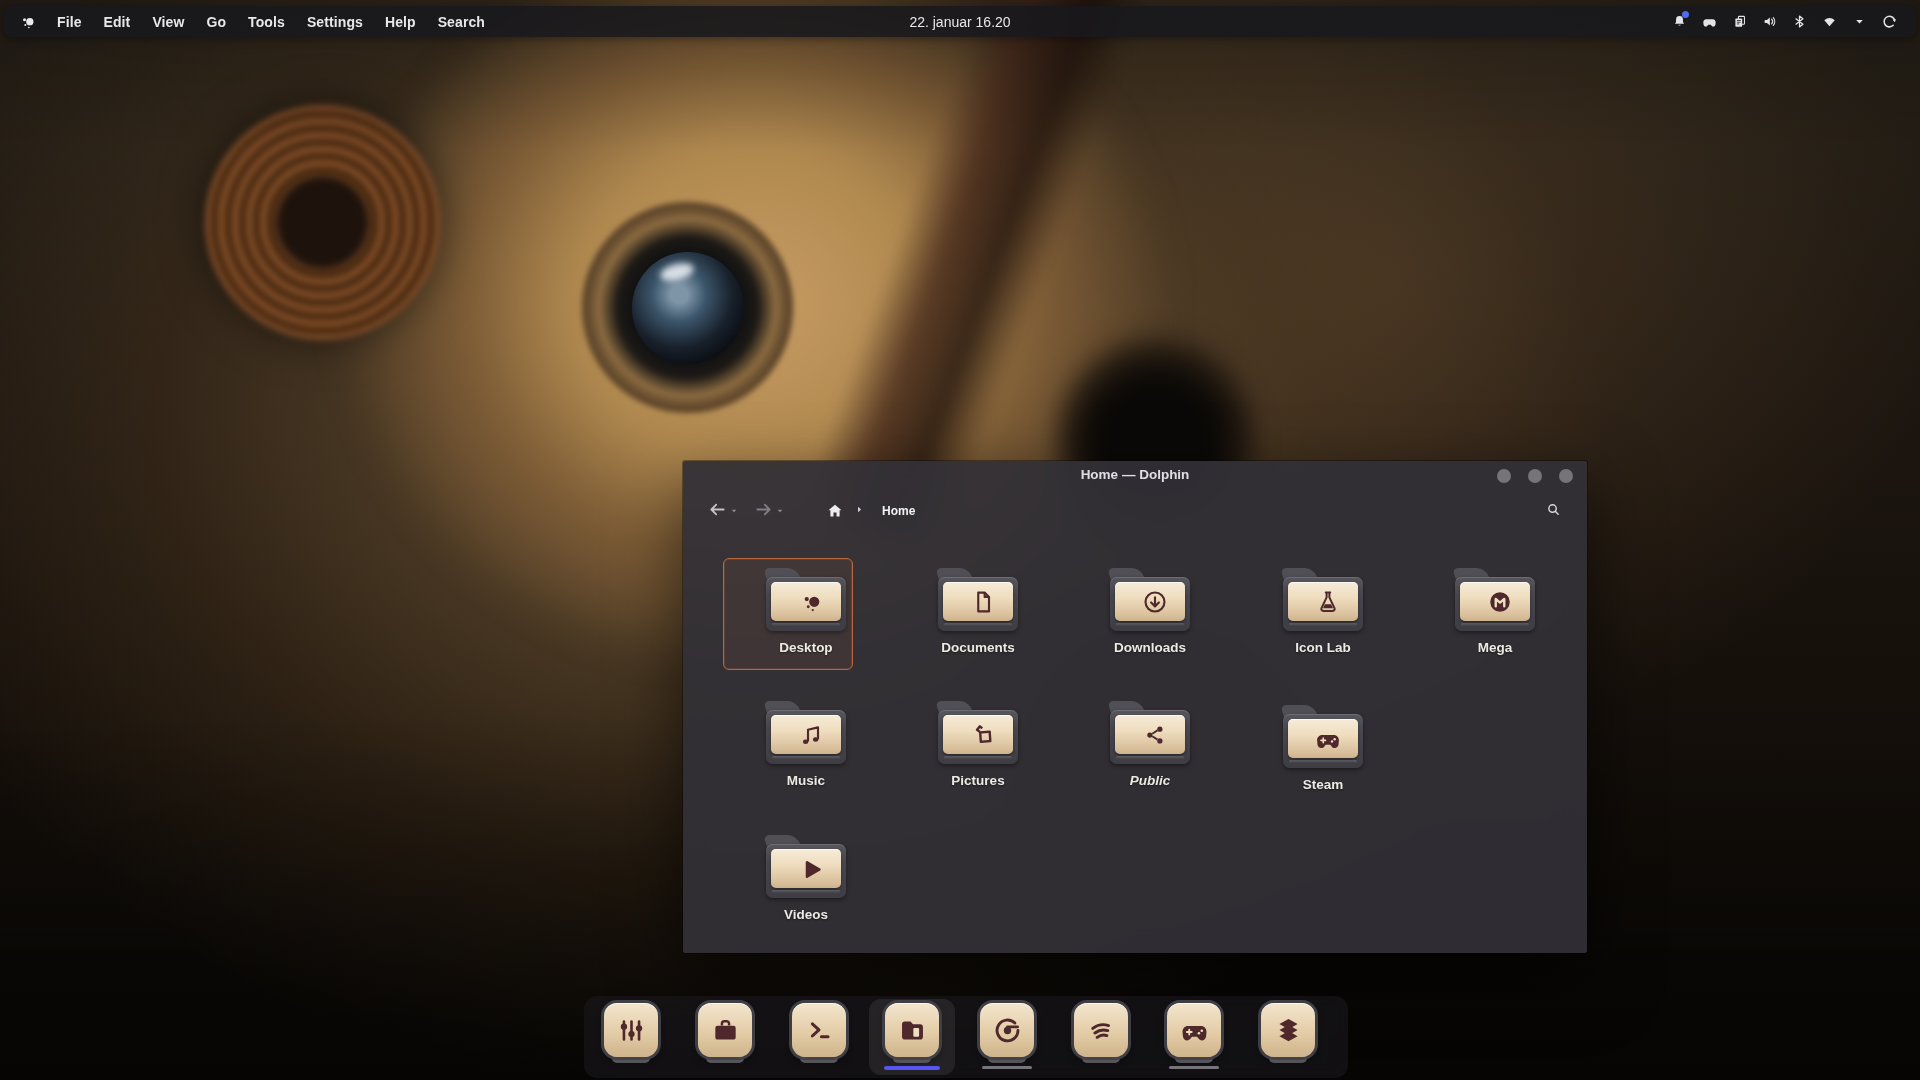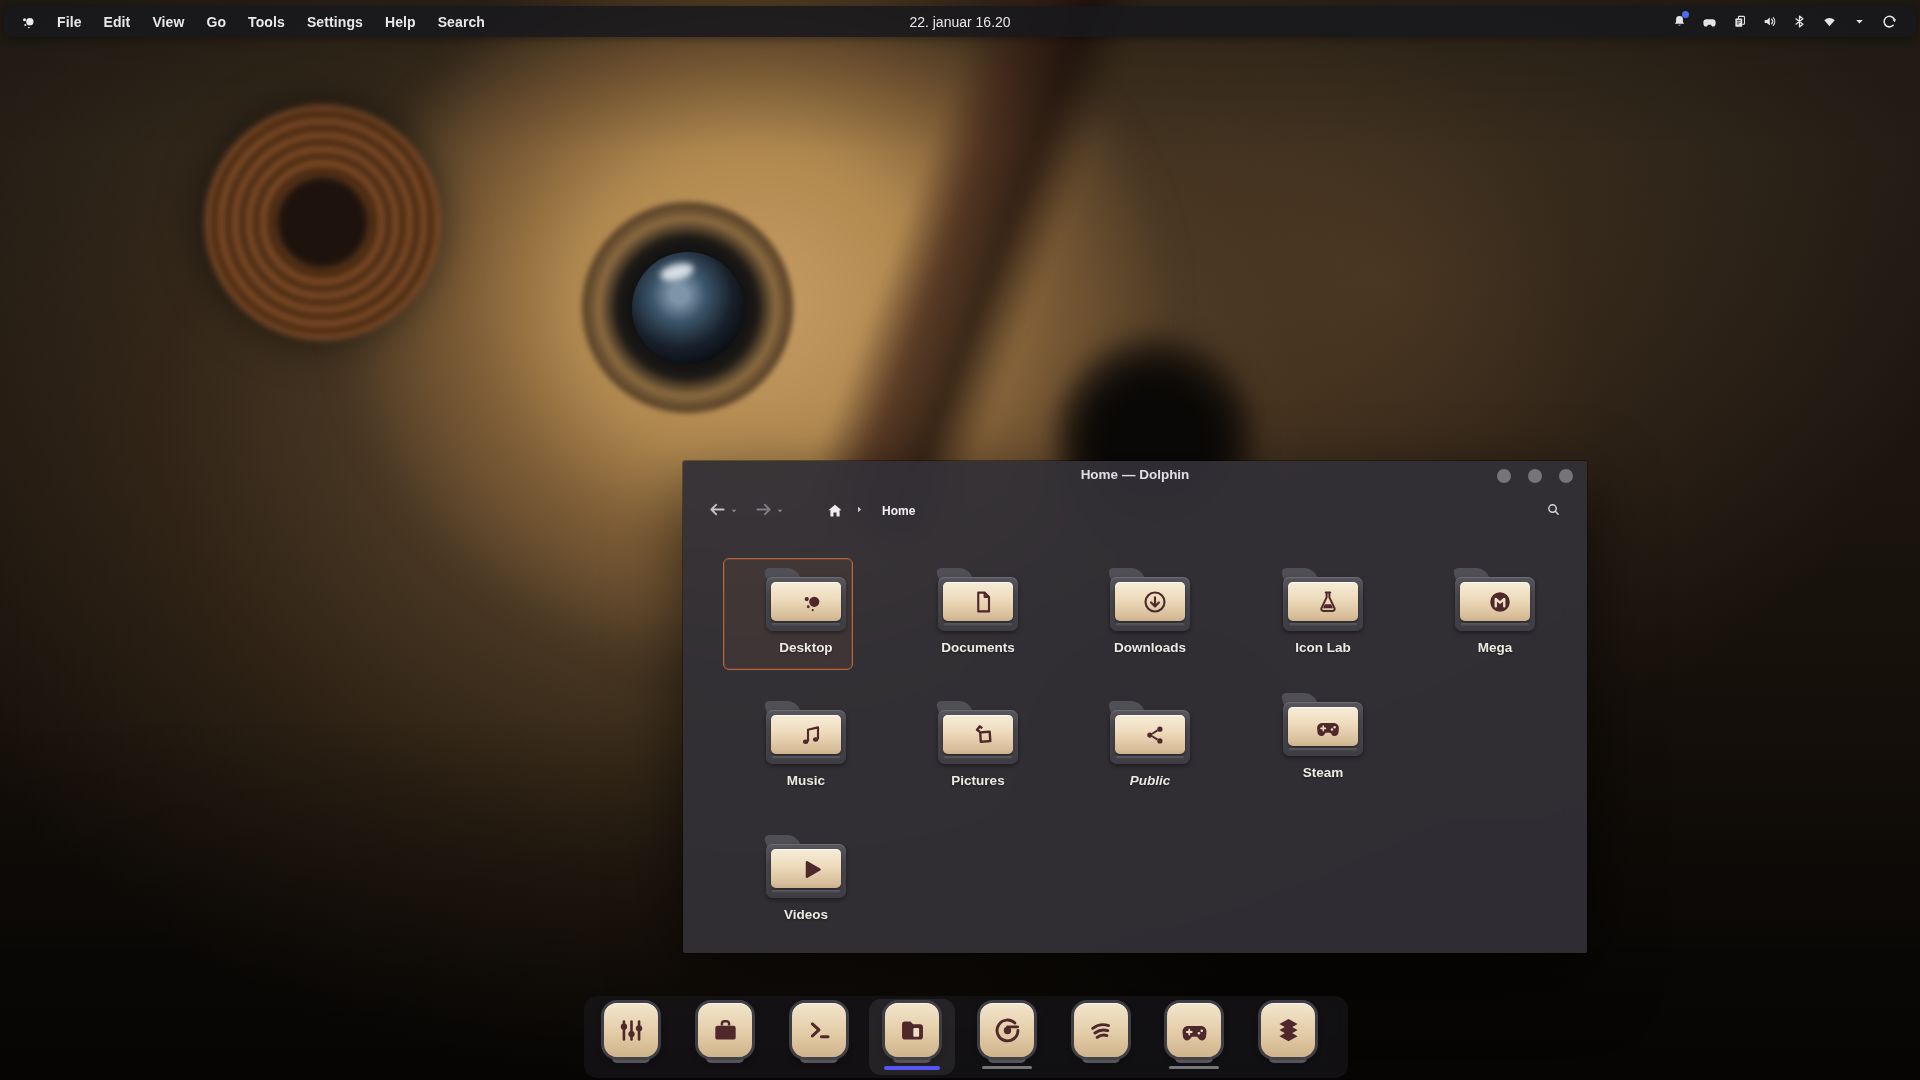--- a/index.html
+++ b/index.html
@@ -333,21 +333,21 @@
                   <circle cx="15.9" cy="7.3" r="2.1"></circle>
                   <circle cx="7.9" cy="12" r="2.1"></circle>
                   <circle cx="15.9" cy="16.7" r="2.1"></circle>
                 </g>
                 <path d="M9.8 11 14 8.3M9.8 13 14 15.7" stroke="currentColor" stroke-width="1.5"></path>
               </svg>
             </div>
           </div>
           <span class="flabel">Public</span>
         </div>
-        <div class="fitem" style="left: 557px; top: 152px;">
+        <div class="fitem" style="left: 557px; top: 164px;">
           <div class="folder">
             <div class="f-tab"></div>
             <div class="f-back"></div>
             <div class="f-front">
               <svg viewBox="0 0 24 24">
                 <path d="M7.4 8.8h9.2c2.5 0 4.3 2 4.1 4.5l-.3 3c-.15 1.7-1.5 2.9-3 2.9-1 0-1.9-.5-2.5-1.3l-1-1.3h-3.8l-1 1.3c-.6.8-1.5 1.3-2.5 1.3-1.5 0-2.85-1.2-3-2.9l-.3-3C3.1 10.8 4.9 8.8 7.4 8.8z" fill="currentColor"></path>
                 <path d="M8.2 11.3v3.6M6.4 13.1h3.6" stroke="#efdfc2" stroke-width="1.3" stroke-linecap="round"></path>
                 <circle cx="15.2" cy="14" r=".95" fill="#efdfc2"></circle>
                 <circle cx="17.3" cy="12.2" r=".95" fill="#efdfc2"></circle>
               </svg>

